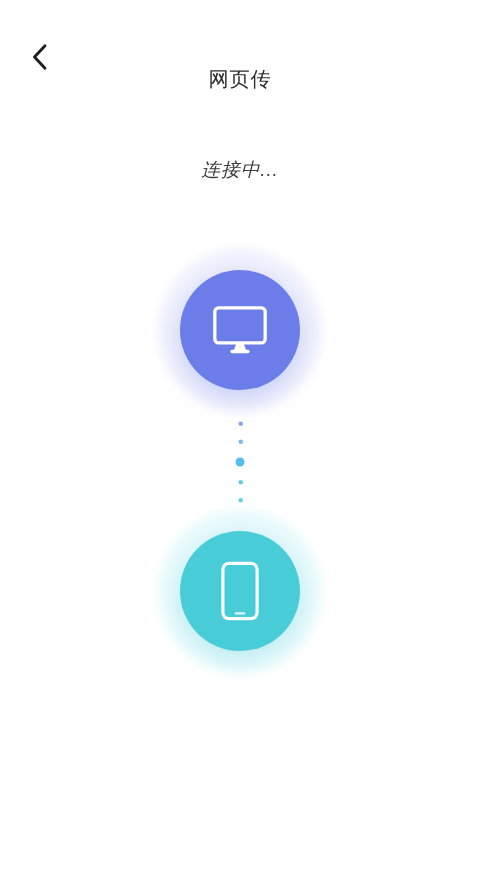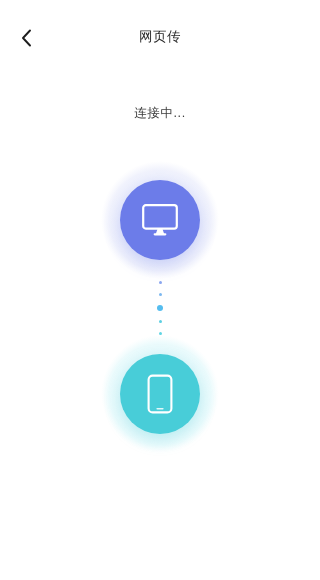--- a/index.html
+++ b/index.html
@@ -36,40 +36,41 @@
     align-items:center;
     justify-content:center;
     cursor:pointer;
   }
   .back-button svg { display:block; }
 
   .page-title {
     position:absolute;
     left:0;
     right:0;
-    top:29px;
+    top:45px;
     text-align:center;
     font-size:13.5px;
     line-height:16px;
     color:#2b2b2b;
     letter-spacing:0.5px;
     font-weight:400;
   }
 
   
   .status-text {
     position:absolute;
     left:0;
     right:0;
     top:105px;
     text-align:center;
     font-size:12.5px;
     line-height:16px;
     color:#3c3c3c;
     letter-spacing:0.6px;
+    font-style:italic;
   }
 
   
   .node-stack {
     position:absolute;
     left:0;
     right:0;
     top:160px;
     display:flex;
     flex-direction:column;

